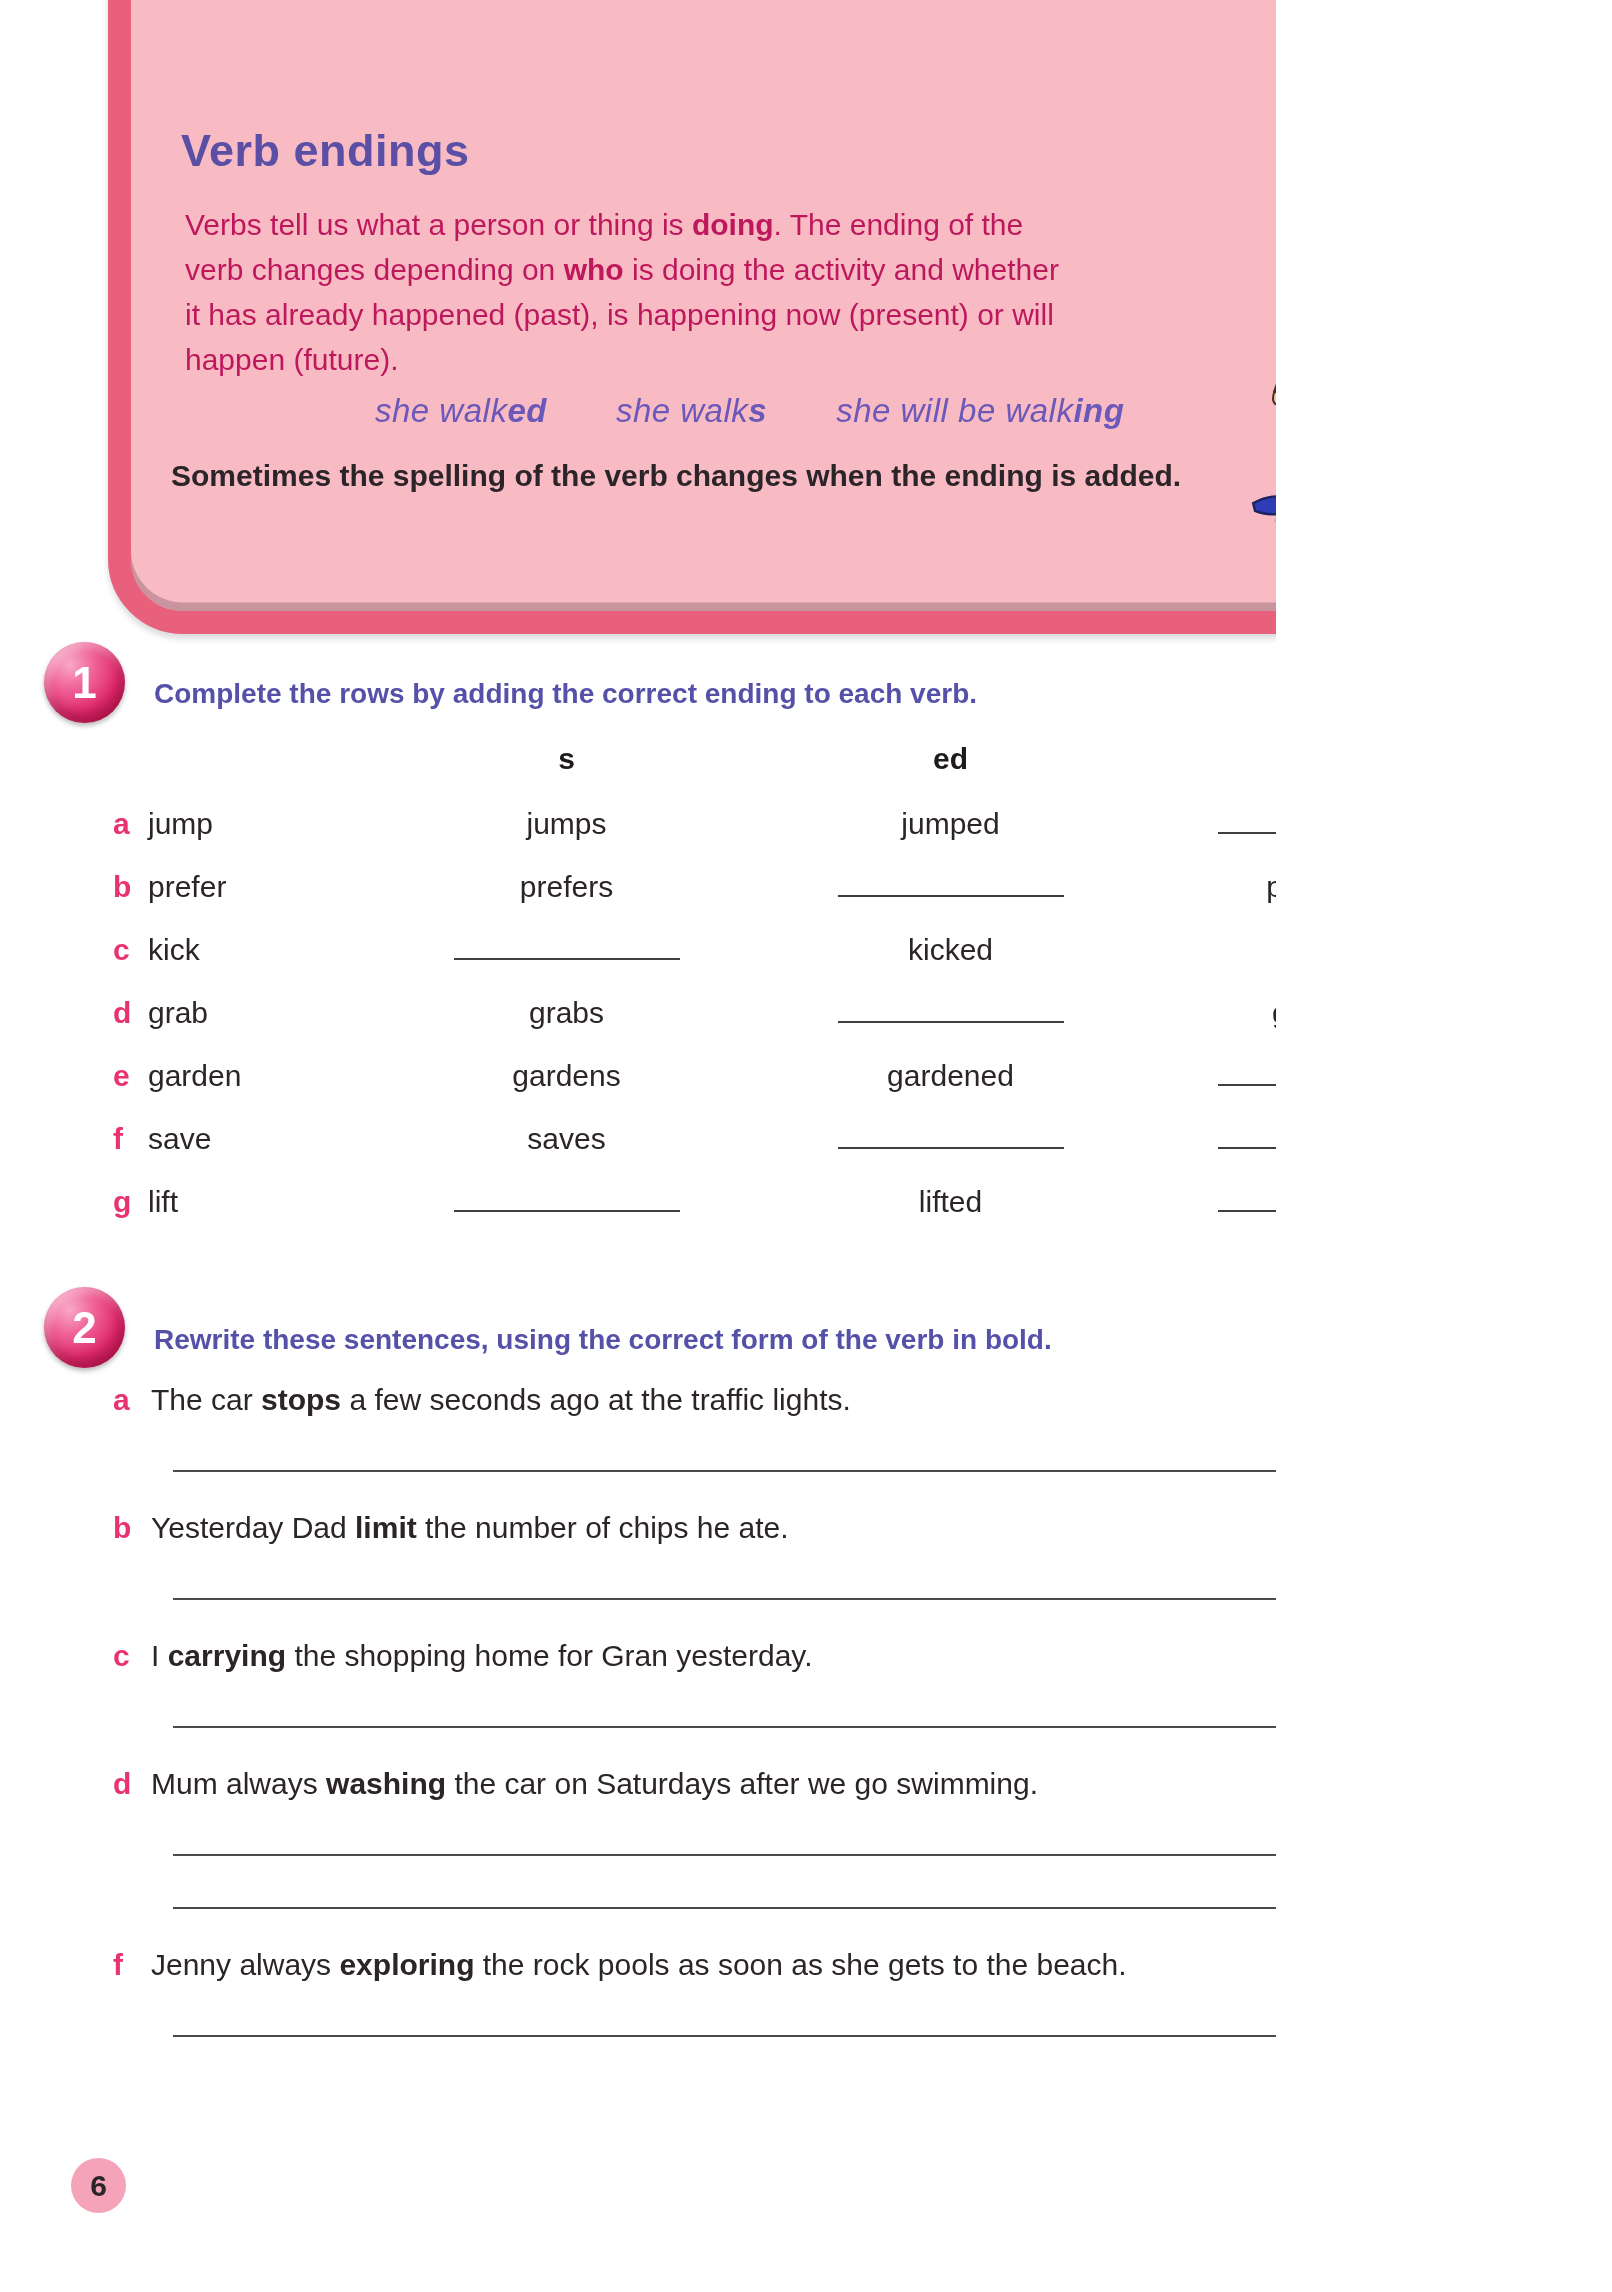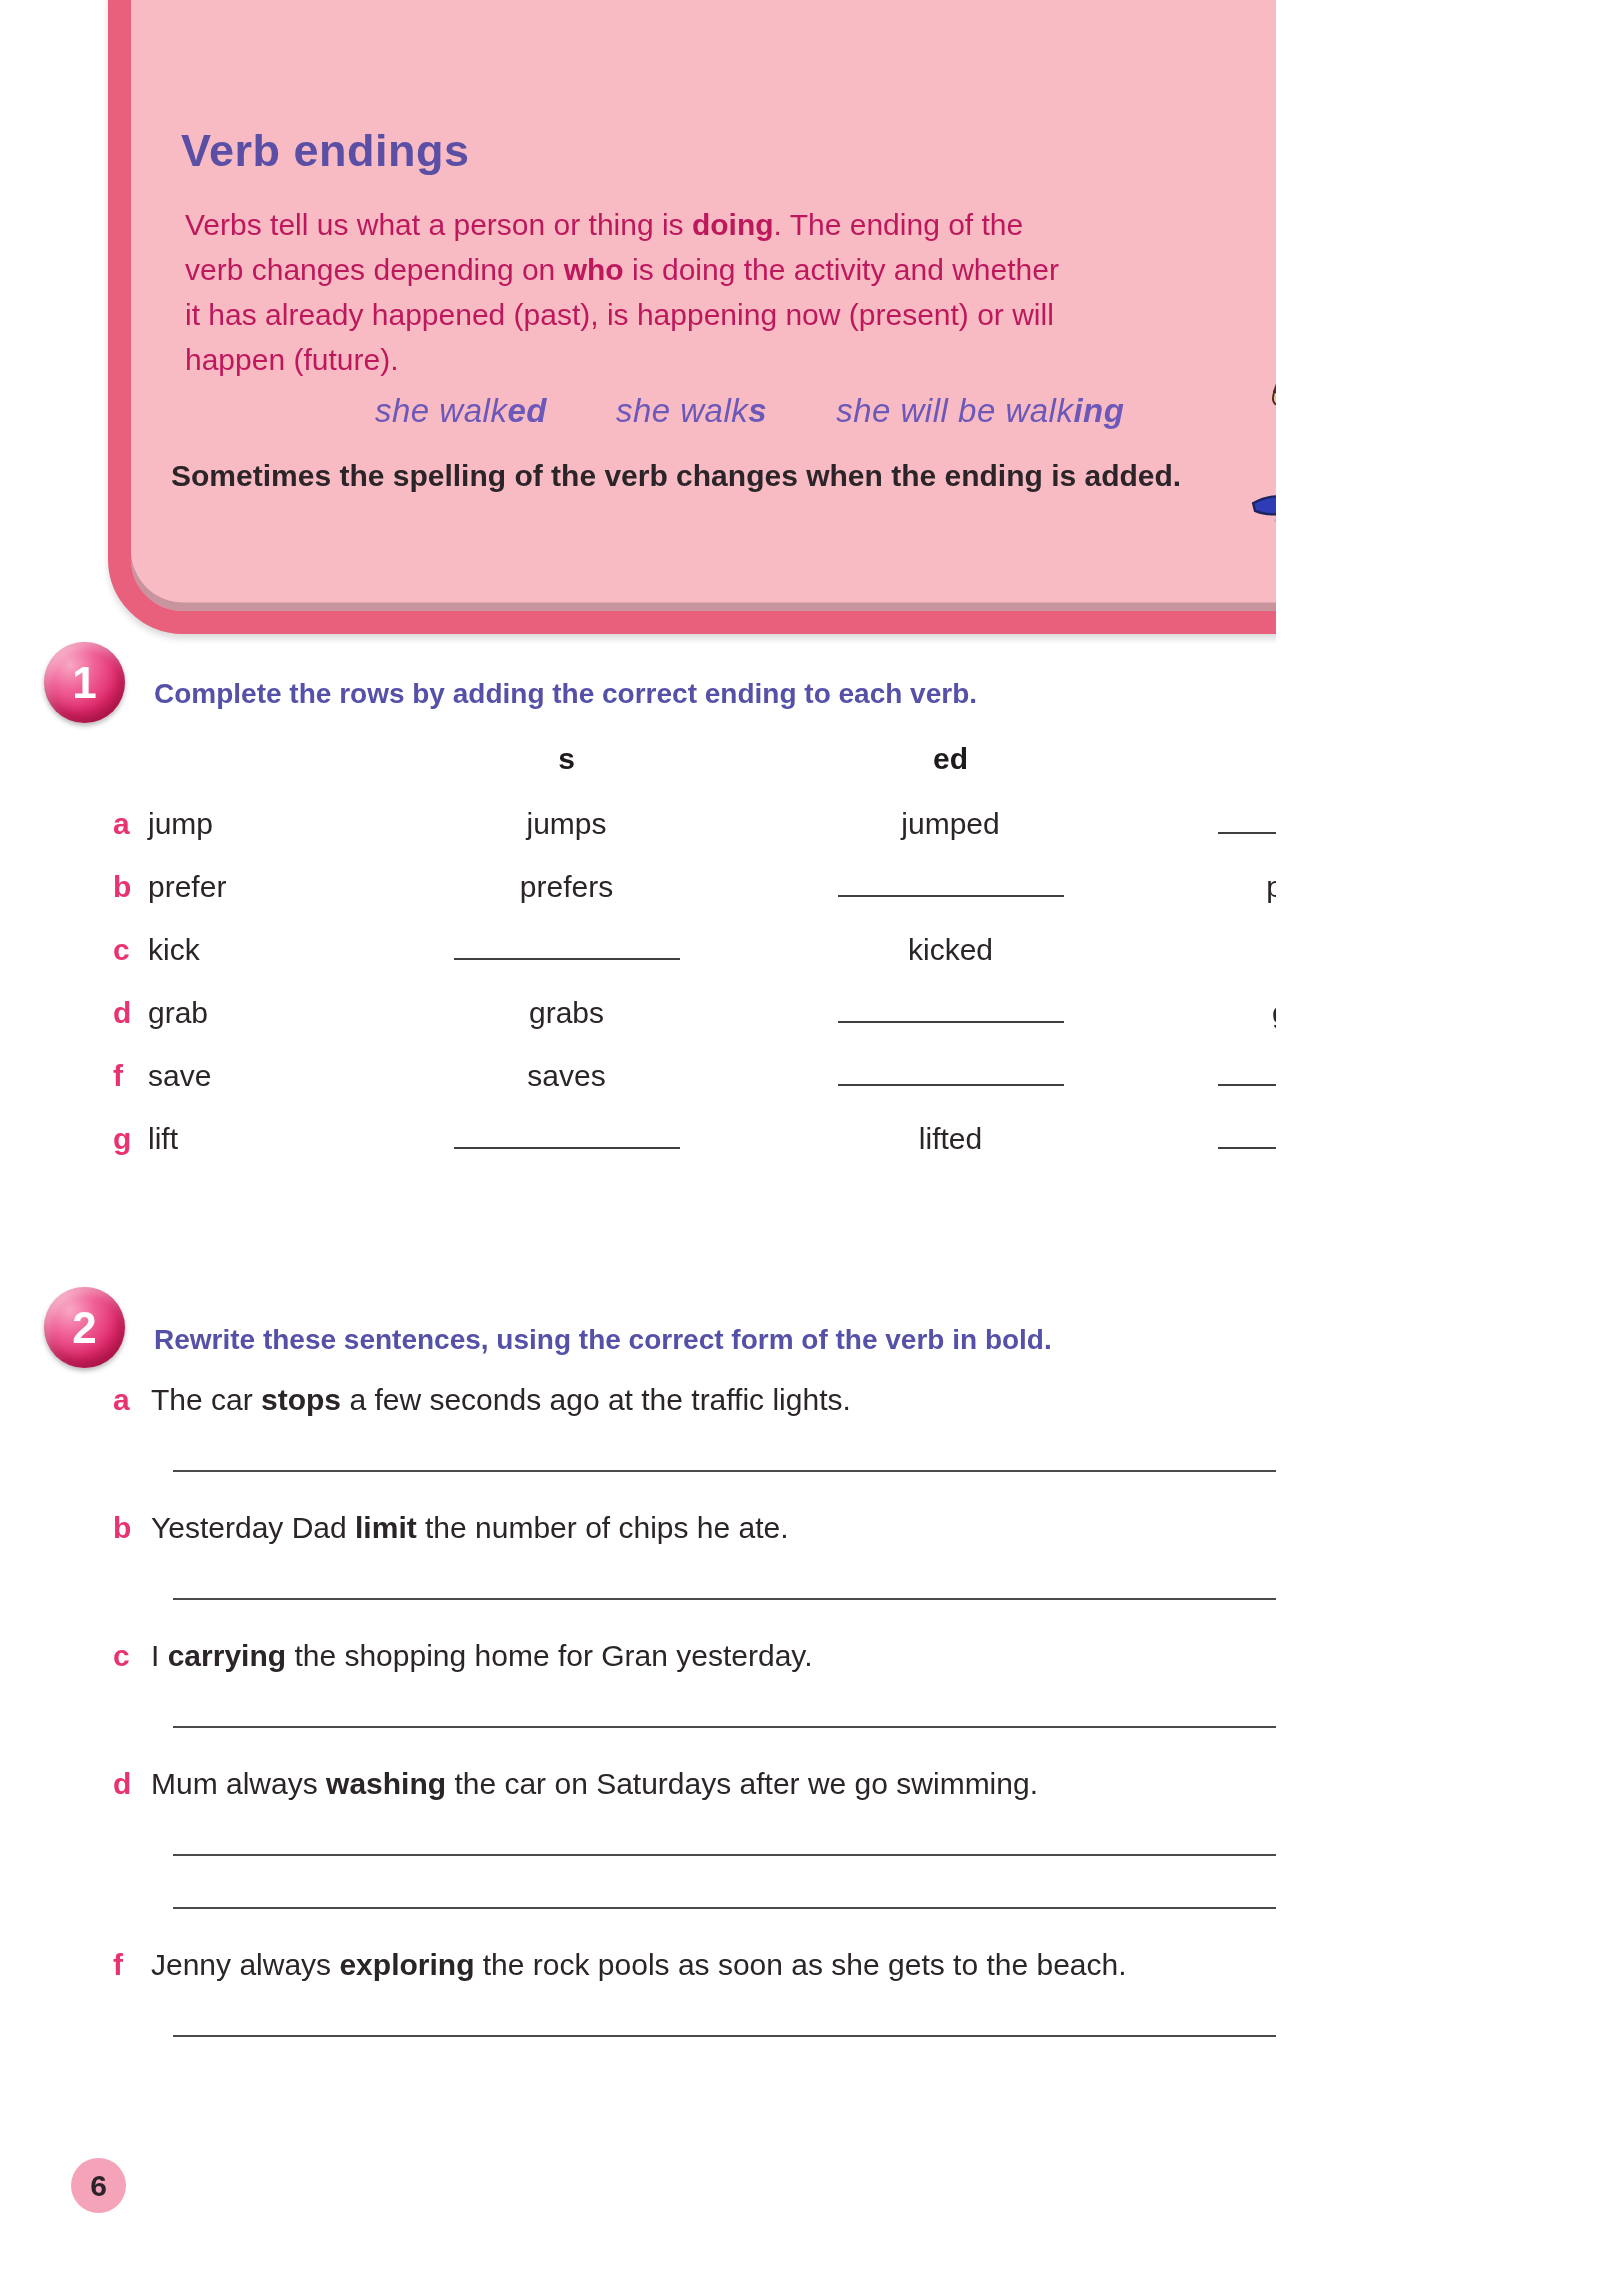--- a/index.html
+++ b/index.html
@@ -141,20 +141,21 @@
     <div class="t1-header" id="t1Header">
         <div class="hcell c0">s</div>
         <div class="hcell c1">ed</div>
         <div class="hcell c2">ing</div>
       </div>
     <div id="t1Rows">
         <div class="t1row"><span class="letter">a</span><span class="verb">jump</span><div class="cell c0">jumps</div><div class="cell c1">jumped</div><div class="cell c2"><span class="fill-line"></span></div></div>
         <div class="t1row"><span class="letter">b</span><span class="verb">prefer</span><div class="cell c0">prefers</div><div class="cell c1"><span class="fill-line"></span></div><div class="cell c2">preferring</div></div>
         <div class="t1row"><span class="letter">c</span><span class="verb">kick</span><div class="cell c0"><span class="fill-line"></span></div><div class="cell c1">kicked</div><div class="cell c2">kicking</div></div>
         <div class="t1row"><span class="letter">d</span><span class="verb">grab</span><div class="cell c0">grabs</div><div class="cell c1"><span class="fill-line"></span></div><div class="cell c2">grabbing</div></div>
+        <div class="t1row"><span class="letter">e</span><span class="verb">garden</span><div class="cell c0">gardens</div><div class="cell c1">gardened</div><div class="cell c2"><span class="fill-line"></span></div></div>
         <div class="t1row"><span class="letter">f</span><span class="verb">save</span><div class="cell c0">saves</div><div class="cell c1"><span class="fill-line"></span></div><div class="cell c2"><span class="fill-line"></span></div></div>
         <div class="t1row"><span class="letter">g</span><span class="verb">lift</span><div class="cell c0"><span class="fill-line"></span></div><div class="cell c1">lifted</div><div class="cell c2"><span class="fill-line"></span></div></div>
       </div>
   </div>
 
   <div class="badge badge-2">2</div>
   <p class="instruction instruction-2">Rewrite these sentences, using the correct form of the verb in bold.</p>
 
   <div class="ex2" id="sentences">
       <div class="qa">

